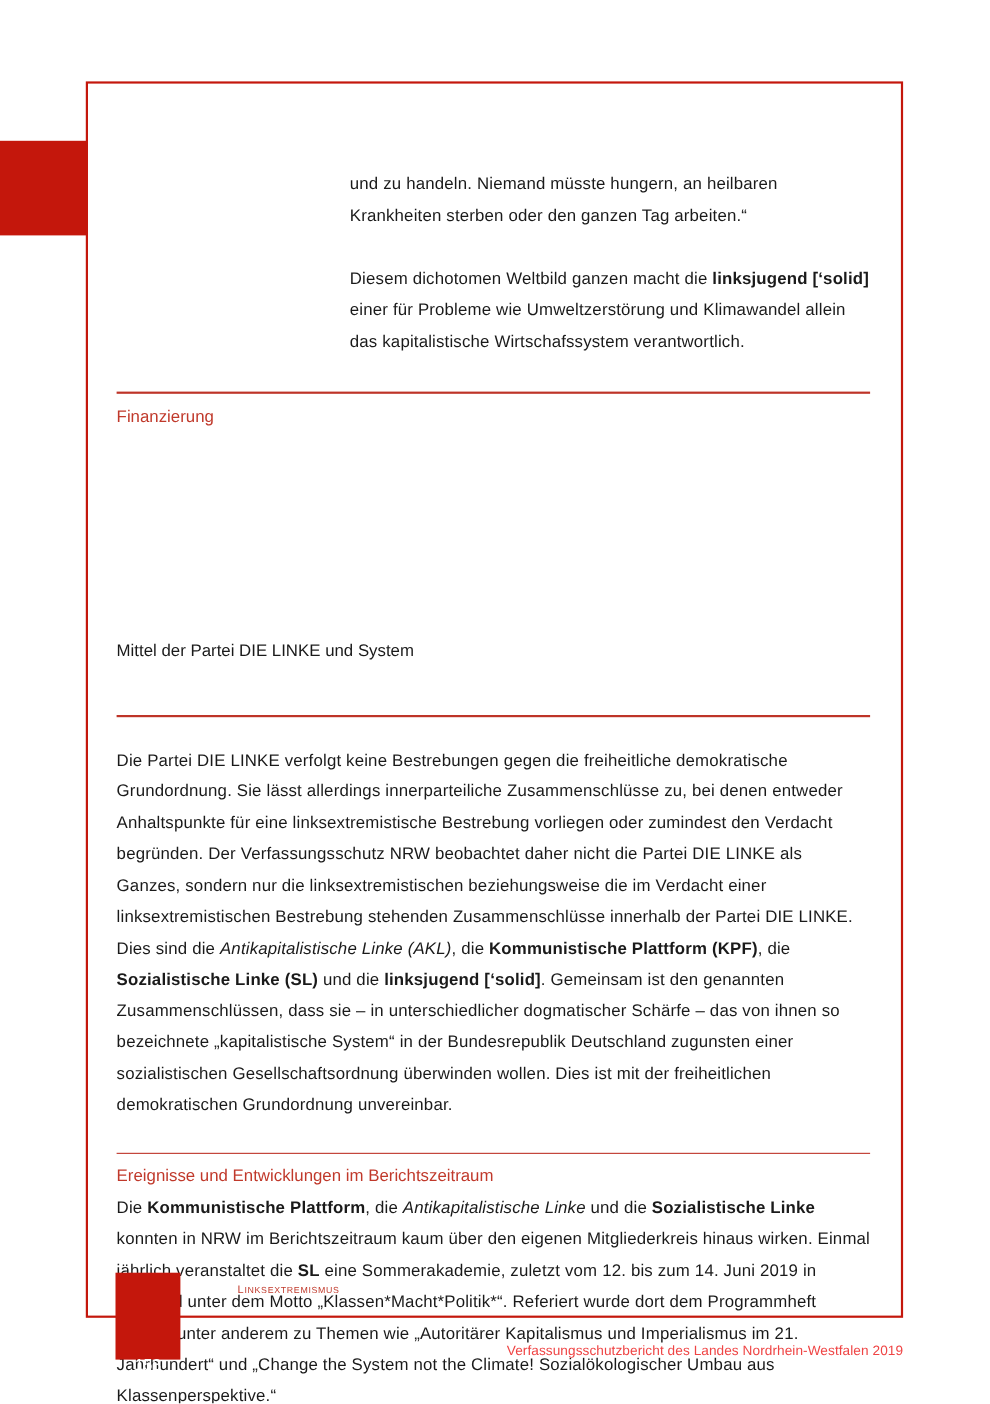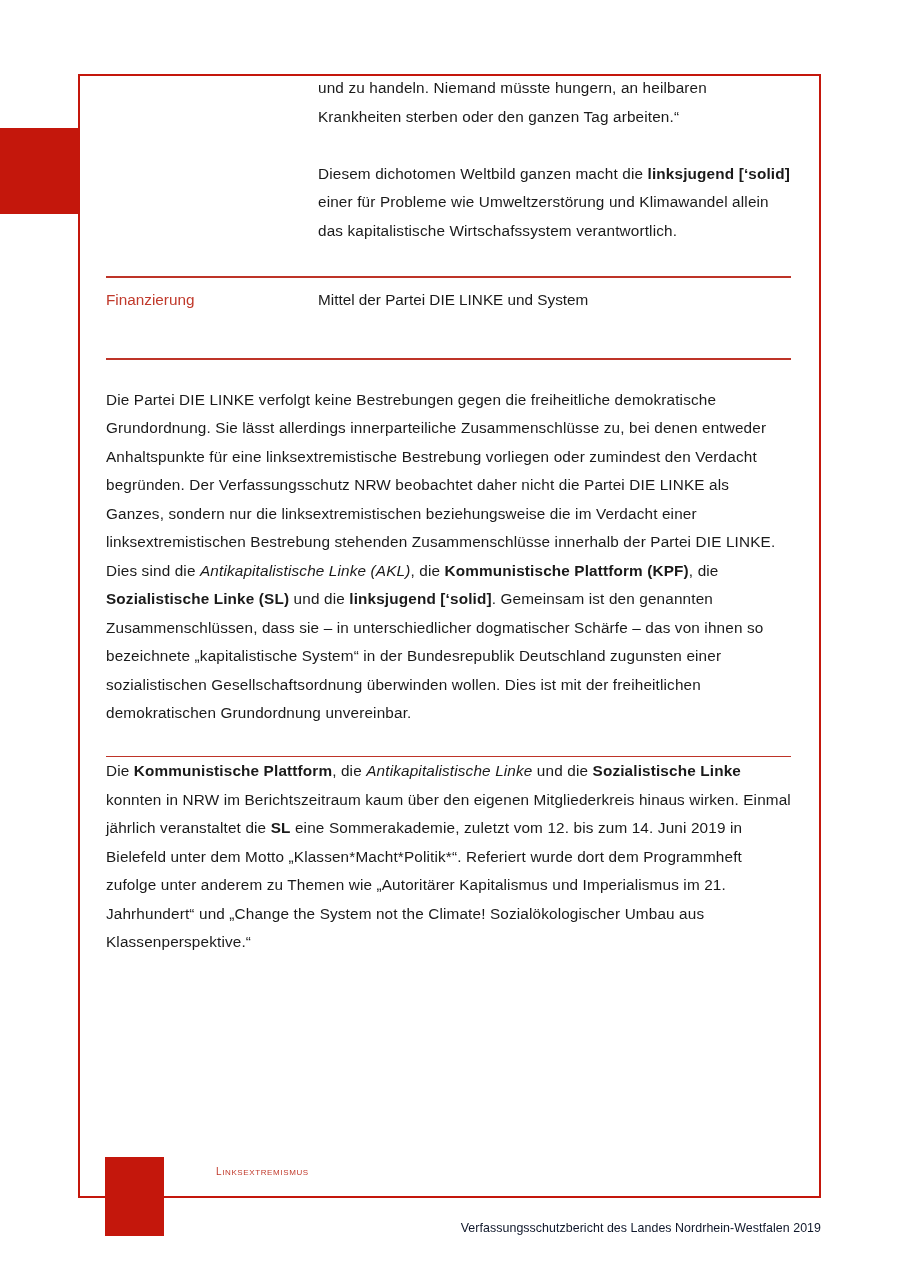--- a/index.html
+++ b/index.html
@@ -129,57 +129,58 @@
     letter-spacing: 0.055em;
     font-variant: small-caps;
     text-transform: lowercase;
     margin-left: 36px;
   }
   .running-head::first-letter { font-size: 13.8px; }
   .footer-note {
     position: absolute;
     right: 79px;
     top: 1221px;
-    color: #0f172a;
+    color: #ef4444;
     font-size: 12.4px;
     letter-spacing: 0.005em;
     text-align: left;
     white-space: nowrap;
   }
 </style>
 </head>
 <body>
 
 <div id="page">
 
   <div class="corner-block"></div>
   <div class="page-frame"></div>
 
   <div class="content">
 
-    <div class="intro body-text" style="">
+    <div class="intro body-text" style="padding-top:80px;">
       <p class="para">und zu handeln. Niemand müsste hungern, an heilbaren Krankheiten sterben oder den ganzen Tag arbeiten.“</p>
       <p class="para">
         <span>Diesem dichotomen Weltbild ganzen macht die </span><b>linksjugend [‘solid]</b><span> einer für Probleme wie Umweltzerstörung und Klimawandel allein das kapitalistische Wirtschafssystem verantwortlich.</span>
       </p>
     </div>
 
     <div class="rule" style="margin-top:31px;"></div>
-    <div class="def-row" style="margin-top:8px;">
+    <div class="def-row" style="margin-top:8px;flex-direction:column;">
       <div class="def-label">Finanzierung</div>
       <div class="def-value">Mittel der Partei DIE LINKE und System</div>
     </div>
 
     <div class="rule" style="margin-top:44px;"></div>
 
     <p class="para body-text" style="margin-top:26px;">
       <span>Die Partei DIE LINKE verfolgt keine Bestrebungen gegen die freiheitliche demokratische Grundordnung. Sie lässt allerdings innerparteiliche Zusammenschlüsse zu, bei denen entweder Anhaltspunkte für eine linksextremistische Bestrebung vorliegen oder zumindest den Verdacht begründen. Der Verfassungsschutz NRW beobachtet daher nicht die Partei DIE LINKE als Ganzes, sondern nur die linksextremistischen beziehungsweise die im Verdacht einer linksextremistischen Bestrebung stehenden Zusammenschlüsse innerhalb der Partei DIE LINKE. Dies sind die </span><i>Antikapitalistische Linke (AKL)</i><span>, die </span><b>Kommunistische Plattform (KPF)</b><span>, die </span><b>Sozialistische Linke (SL)</b><span> und die </span><b>linksjugend [‘solid]</b><span>. Gemeinsam ist den genannten Zusammenschlüssen, dass sie – in unterschiedlicher dogmatischer Schärfe – das von ihnen so bezeichnete „kapitalistische System“ in der Bundesrepublik Deutschland zugunsten einer sozialistischen Gesellschaftsordnung überwinden wollen. Dies ist mit der freiheitlichen demokratischen Grundordnung unvereinbar.</span>
     </p>
 
     <div class="rule" style="margin-top:28px;"></div>
+    <div class="section-heading" style="margin-top:7px;">Ereignisse und Entwicklungen im Berichtszeitraum</div>
 
     <p class="para body-text" style="">
       <span>Die </span><b>Kommunistische Plattform</b><span>, die </span><i>Antikapitalistische Linke</i><span> und die </span><b>Sozialistische Linke</b><span> konnten in NRW im Berichtszeitraum kaum über den eigenen Mitgliederkreis hinaus wirken. Einmal jährlich veranstaltet die </span><b>SL</b><span> eine Sommerakademie, zuletzt vom 12. bis zum 14. Juni 2019 in Bielefeld unter dem Motto „Klassen*Macht*Politik*“. Referiert wurde dort dem Programmheft zufolge unter anderem zu Themen wie „Autoritärer Kapitalismus und Imperialismus im 21. Jahrhundert“ und „Change the System not the Climate! Sozialökologischer Umbau aus Klassenperspektive.“</span>
     </p>
 
   </div>
 
   <div class="page-number-box"></div>
   <div class="page-number">158</div>
   <div class="running-head">Linksextremismus</div>

